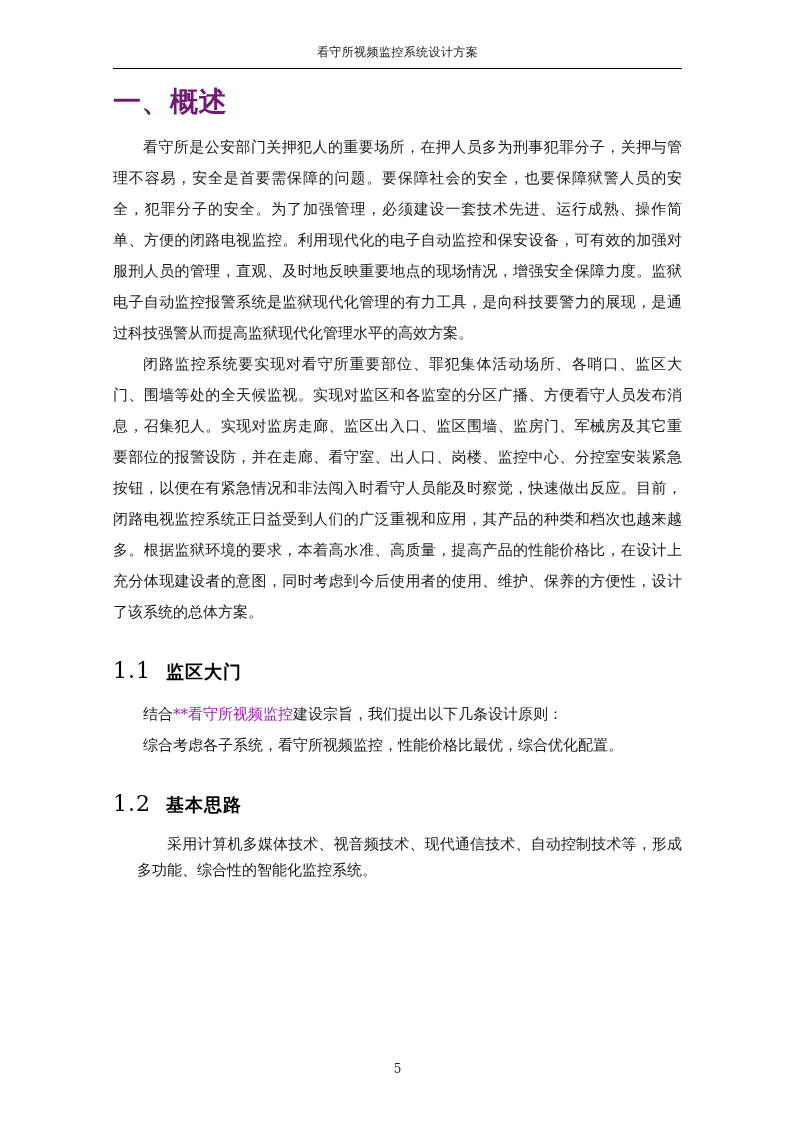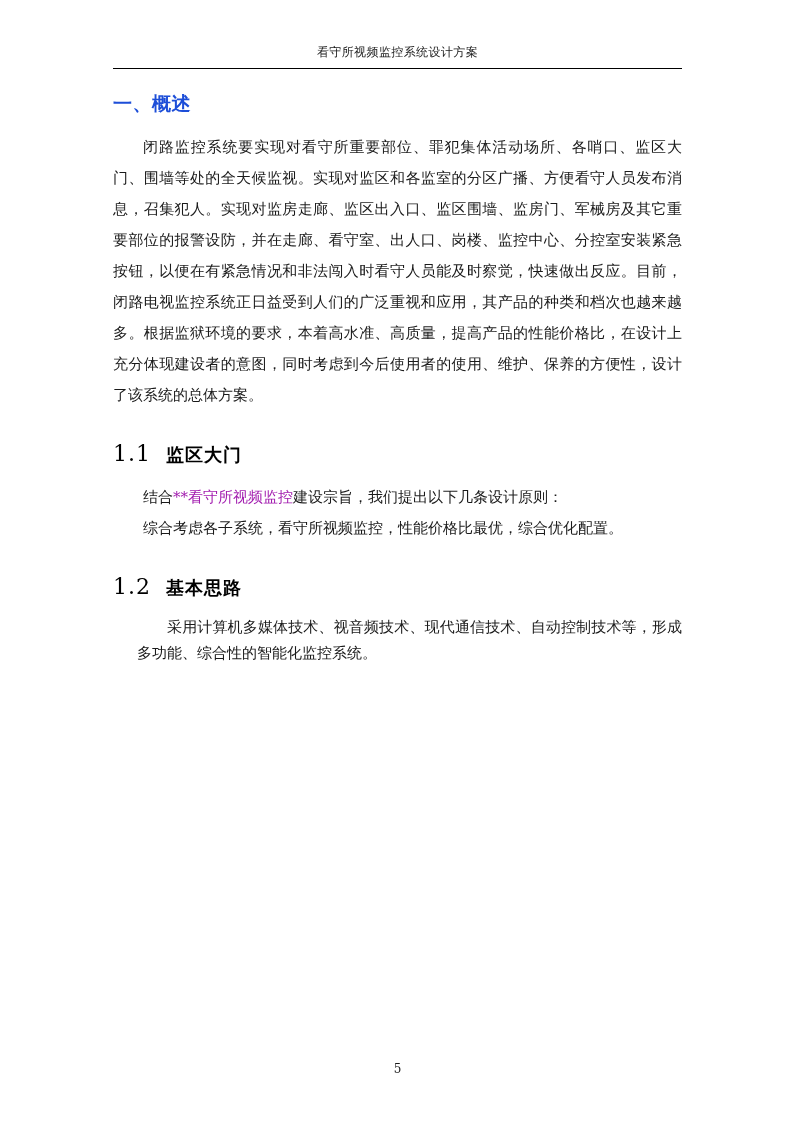--- a/index.html
+++ b/index.html
@@ -48,27 +48,27 @@
   
   .content {
     position: absolute;
     top: 84px;
     left: 113px;
     width: 569px;
   }
 
   
   h1.h-chapter {
-    font-family: Liberation Serif, serif;
+    font-family: Liberation Mono, monospace;
     font-weight: bold;
-    font-size: 19px;
+    font-size: 28px;
     line-height: 28px;
     margin: 6px 0 14px 0;
     letter-spacing: 0.5px;
-    color: #1d4ed8;
+    color: #701a75;
   }
   h2.h-section {
     font-family: "DejaVu Sans", "Liberation Sans", sans-serif;
     font-weight: bold;
     font-size: 18px;
     line-height: 26px;
     margin: 30px 0 14px 0;
     color: #000000;
     display: flex;
     align-items: baseline;
@@ -127,20 +127,21 @@
 
   <div class="page-header">
     <span class="header-text">看守所视频监控系统设计方案</span>
   </div>
   <div class="header-rule"></div>
 
   <div class="content">
 
     <h1 class="h-chapter">一、概述</h1>
 
+    <p class="body-para">看守所是公安部门关押犯人的重要场所，在押人员多为刑事犯罪分子，关押与管理不容易，安全是首要需保障的问题。要保障社会的安全，也要保障狱警人员的安全，犯罪分子的安全。为了加强管理，必须建设一套技术先进、运行成熟、操作简单、方便的闭路电视监控。利用现代化的电子自动监控和保安设备，可有效的加强对服刑人员的管理，直观、及时地反映重要地点的现场情况，增强安全保障力度。监狱电子自动监控报警系统是监狱现代化管理的有力工具，是向科技要警力的展现，是通过科技强警从而提高监狱现代化管理水平的高效方案。</p>
 
     <p class="body-para">闭路监控系统要实现对看守所重要部位、罪犯集体活动场所、各哨口、监区大门、围墙等处的全天候监视。实现对监区和各监室的分区广播、方便看守人员发布消息，召集犯人。实现对监房走廊、监区出入口、监区围墙、监房门、军械房及其它重要部位的报警设防，并在走廊、看守室、出人口、岗楼、监控中心、分控室安装紧急按钮，以便在有紧急情况和非法闯入时看守人员能及时察觉，快速做出反应。目前，闭路电视监控系统正日益受到人们的广泛重视和应用，其产品的种类和档次也越来越多。根据监狱环境的要求，本着高水准、高质量，提高产品的性能价格比，在设计上充分体现建设者的意图，同时考虑到今后使用者的使用、维护、保养的方便性，设计了该系统的总体方案。</p>
 
     <h2 class="h-section">
       <span class="sec-num">1.1</span>
       <span class="sec-title">监区大门</span>
     </h2>
 
     <p class="body-para"><span>结合</span><span class="red">**看守所视频监控</span><span>建设宗旨，我们提出以下几条设计原则：</span></p>
 

